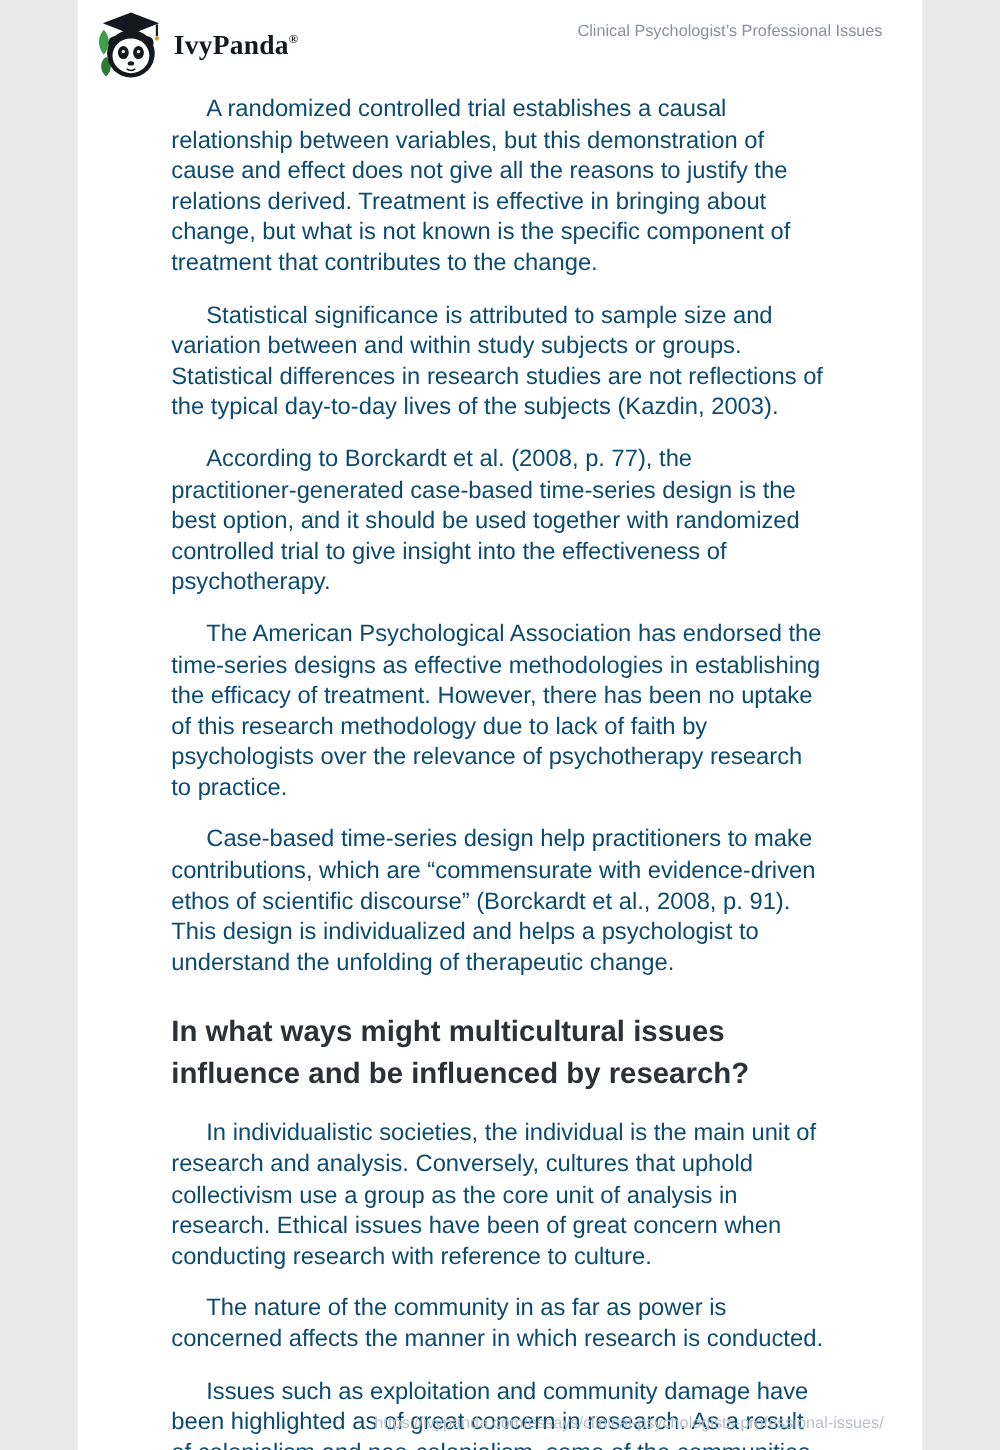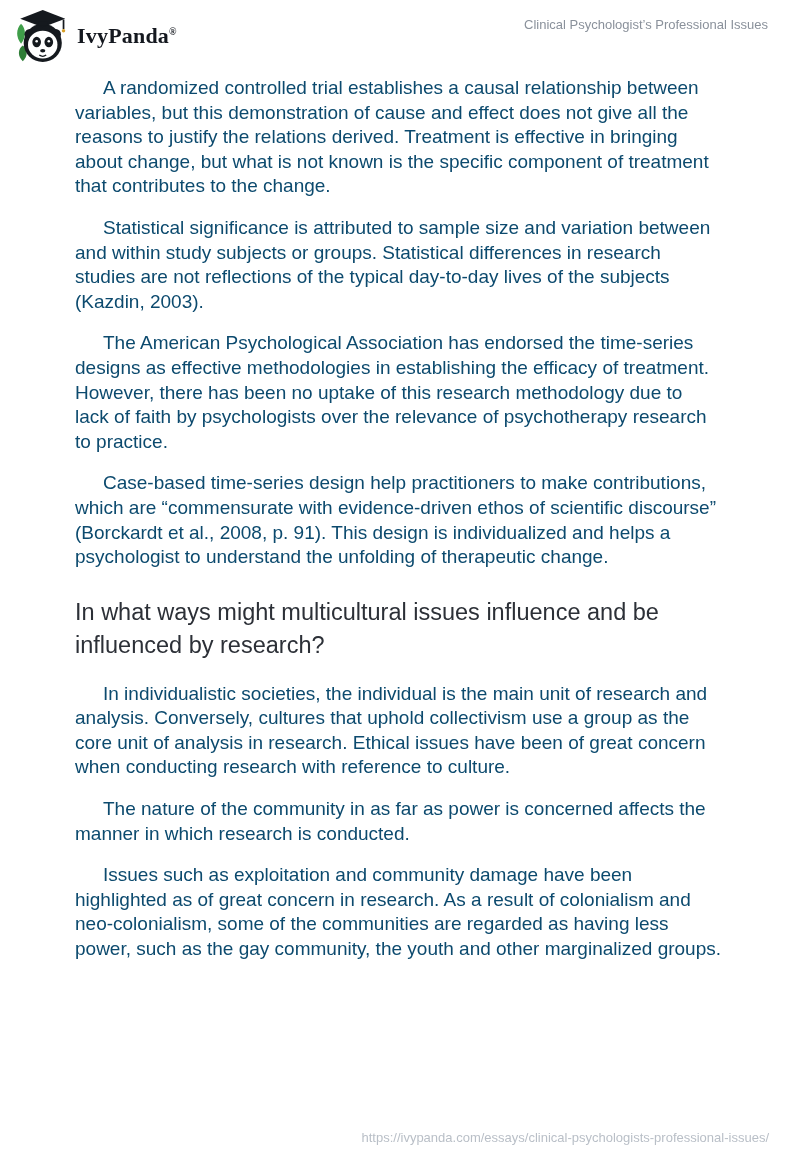--- a/index.html
+++ b/index.html
@@ -1,19 +1,19 @@
 <!DOCTYPE html>
 <html><head>
 <meta charset="utf-8">
 <style>
   * { margin:0; padding:0; box-sizing:border-box; }
   html,body { background:#e9e9e9; }
   body { font-family:"Liberation Sans", sans-serif; }
   .page {
-    width:800px; height:1160px; margin:0 auto;
+    width:676px; height:1160px; margin:0 auto;
     background:#ffffff; position:relative; overflow:hidden;
   }
   .header {
     display:flex; justify-content:space-between; align-items:flex-start;
     padding:8px 32px 0 15px; height:68px;
   }
   .brand { display:flex; align-items:center; gap:10px; }
   .logo { display:block; }
   .logo svg { width:52px; height:56px; display:block; }
   .brand-text {
@@ -21,21 +21,21 @@
     font-size:22px; color:#14181f; letter-spacing:.2px;
   }
   .brand-text sup { font-size:10px; font-weight:700; vertical-align:super; }
   .doc-title { margin-top:9px; font-size:13px; color:#8a919b; }
   .content { padding:8px 79px 0 75px; }
   .content p {
     font-size:19px; line-height:24.6px; color:#0c4a6e;
     text-indent:28px; margin-bottom:17px;
   }
   .content h2 {
-    font-size:23.5px; line-height:33px; font-weight:400;
+    font-size:23.5px; line-height:33px; font-weight:700;
     color:#2c3037; margin:26px 0 20px; text-indent:0;
   }
   .footer-url {
     position:absolute; right:31px; bottom:15px;
     font-size:13px; color:#b9bfc7;text-align:right;
   }
 </style>
 </head>
 <body>
 
@@ -64,20 +64,21 @@
         </svg>
       </span>
       <span class="brand-text"><span>IvyPanda</span><sup>®</sup></span>
     </div>
     <div class="doc-title">Clinical Psychologist’s Professional Issues</div>
   </header>
 
   <main class="content">
     <p>A randomized controlled trial establishes a causal relationship between variables, but this demonstration of cause and effect does not give all the reasons to justify the relations derived. Treatment is effective in bringing about change, but what is not known is the specific component of treatment that contributes to the change.</p>
     <p>Statistical significance is attributed to sample size and variation between and within study subjects or groups. Statistical differences in research studies are not reflections of the typical day-to-day lives of the subjects (Kazdin, 2003).</p>
+    <p>According to Borckardt et al. (2008, p. 77), the practitioner-generated case-based time-series design is the best option, and it should be used together with randomized controlled trial to give insight into the effectiveness of psychotherapy.</p>
     <p>The American Psychological Association has endorsed the time-series designs as effective methodologies in establishing the efficacy of treatment. However, there has been no uptake of this research methodology due to lack of faith by psychologists over the relevance of psychotherapy research to practice.</p>
     <p>Case-based time-series design help practitioners to make contributions, which are “commensurate with evidence-driven ethos of scientific discourse” (Borckardt et al., 2008, p. 91). This design is individualized and helps a psychologist to understand the unfolding of therapeutic change.</p>
 
     <h2>In what ways might multicultural issues influence and be influenced by research?</h2>
 
     <p>In individualistic societies, the individual is the main unit of research and analysis. Conversely, cultures that uphold collectivism use a group as the core unit of analysis in research. Ethical issues have been of great concern when conducting research with reference to culture.</p>
     <p>The nature of the community in as far as power is concerned affects the manner in which research is conducted.</p>
     <p>Issues such as exploitation and community damage have been highlighted as of great concern in research. As a result of colonialism and neo-colonialism, some of the communities are regarded as having less power, such as the gay community, the youth and other marginalized groups.</p>
   </main>
 

